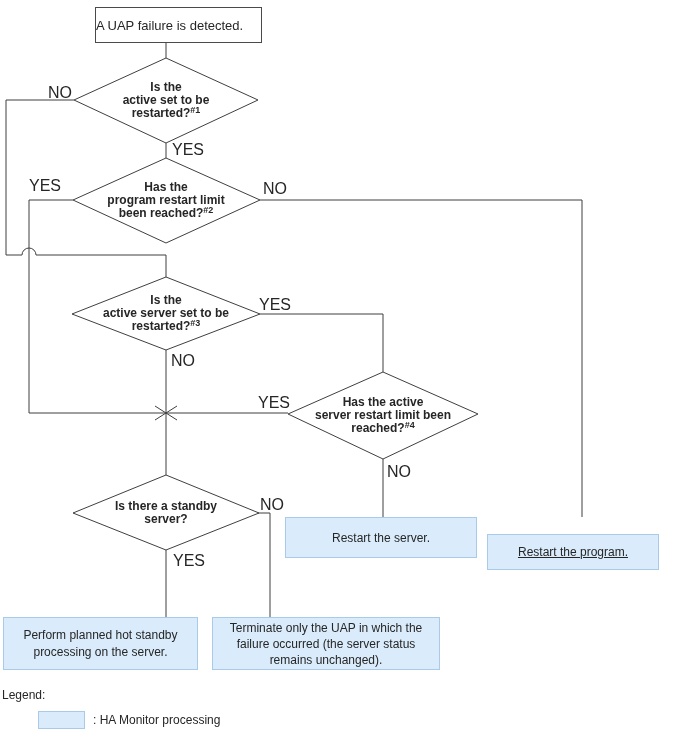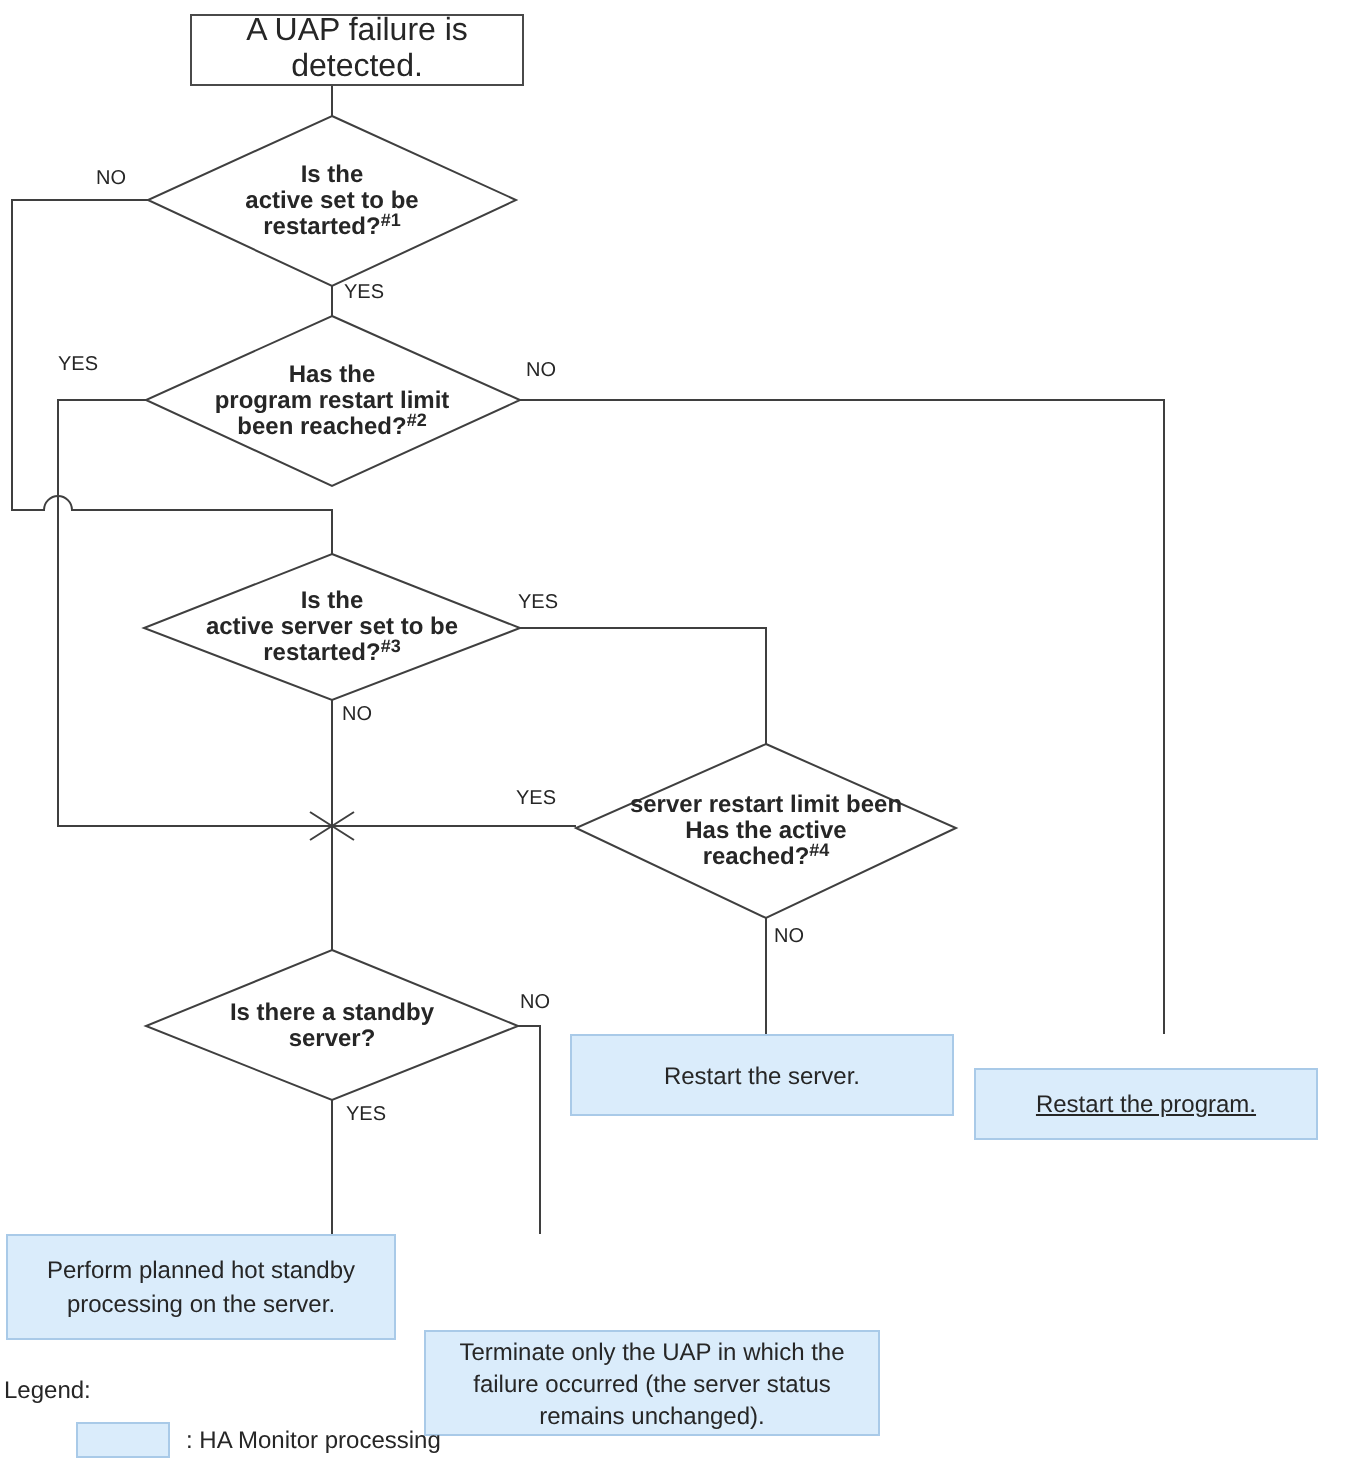--- a/index.html
+++ b/index.html
@@ -10,34 +10,34 @@
   }
   *{box-sizing:border-box;}
   body{margin:0;background:#ffffff;font-family:"Liberation Sans", sans-serif;}
   .stage{position:relative;width:681px;height:736px;background:#ffffff;overflow:hidden;}
   svg.wires{position:absolute;left:0;top:0;}
   svg.wires path{stroke:var(--line);stroke-width:1;fill:none;}
   svg.wires polygon{stroke:var(--line);stroke-width:1;fill:#ffffff;}
   .startbox{
     position:absolute;left:95px;top:7px;width:167px;height:36px;
     border:1px solid #4a4a4a;background:#ffffff;color:var(--text);
-    display:flex;align-items:center;justify-content:center;
-    font-size:16px;text-align:center;
+    display:flex;align-items:center;justify-content:flex-start;
+    font-size:13px;text-align:center;
   }
   .pbox{
     position:absolute;background:var(--pfill);border:1px solid var(--pborder);
     color:var(--text);display:flex;align-items:center;justify-content:center;
     text-align:center;font-size:12px;line-height:16px;
   }
   .dtext{
     position:absolute;width:200px;text-align:center;
     font-size:12px;line-height:13px;color:var(--text);font-weight:bold;
   }
   .sup{font-size:9px;position:relative;top:-4px;}
-  .blabel{position:absolute;font-size:10px;color:var(--text);white-space:nowrap;text-align:right;}
+  .blabel{position:absolute;font-size:16px;color:var(--text);white-space:nowrap;text-align:right;}
   .legend-title{position:absolute;left:2px;top:688px;font-size:12px;color:var(--text);}
   .legend-swatch{
     position:absolute;left:38px;top:711px;width:47px;height:18px;
     background:var(--pfill);border:1px solid var(--pborder);
   }
   .legend-entry{position:absolute;left:93px;top:713px;font-size:12px;color:var(--text);}
 </style>
 </head>
 <body>
 
@@ -80,22 +80,22 @@
     <div><span>been reached?</span><span class="sup">#2</span></div>
   </div>
 
   <div class="dtext" style="left:66px;top:294px;">
     <div>Is the</div>
     <div>active server set to be</div>
     <div><span>restarted?</span><span class="sup">#3</span></div>
   </div>
 
   <div class="dtext" style="left:283px;top:396px;">
+    <div>Has the active</div>
     <div>server restart limit been</div>
-    <div>Has the active</div>
     <div><span>reached?</span><span class="sup">#4</span></div>
   </div>
 
   <div class="dtext" style="left:66px;top:500px;">
     <div>Is there a standby</div>
     <div>server?</div>
   </div>
 
   <span class="blabel" style="left:48px;top:84px;">NO</span>
   <span class="blabel" style="left:172px;top:141px;">YES</span>
@@ -110,21 +110,21 @@
 
   <div class="pbox" style="left:285px;top:517px;width:192px;height:41px;">
     <span>Restart the server.</span>
   </div>
   <div class="pbox" style="left:487px;top:534px;width:172px;height:36px;text-decoration:underline;">
     <span>Restart the program.</span>
   </div>
   <div class="pbox" style="left:3px;top:617px;width:195px;height:53px;line-height:17px;padding:0 4px;">
     <span>Perform planned hot standby processing on the server.</span>
   </div>
-  <div class="pbox" style="left:212px;top:617px;width:228px;height:53px;padding:0 13px;margin-top:48px;">
+  <div class="pbox" style="left:212px;top:617px;width:228px;height:53px;padding:0 13px;">
     <span>Terminate only the UAP in which the failure occurred (the server status remains unchanged).</span>
   </div>
 
   <div class="legend-title">Legend:</div>
   <div class="legend-swatch"></div>
   <div class="legend-entry">: HA Monitor processing</div>
 
 </div>
 
 </body></html>

